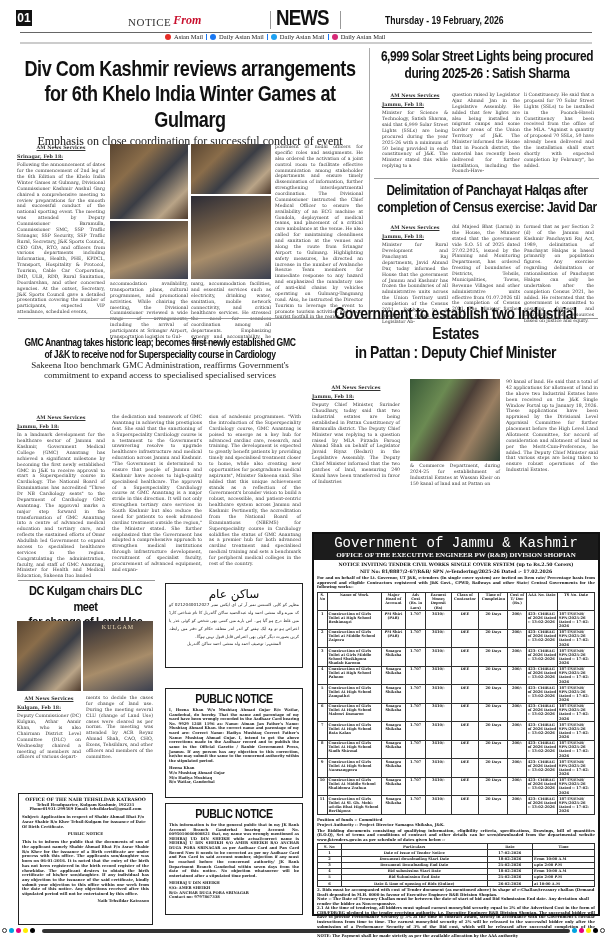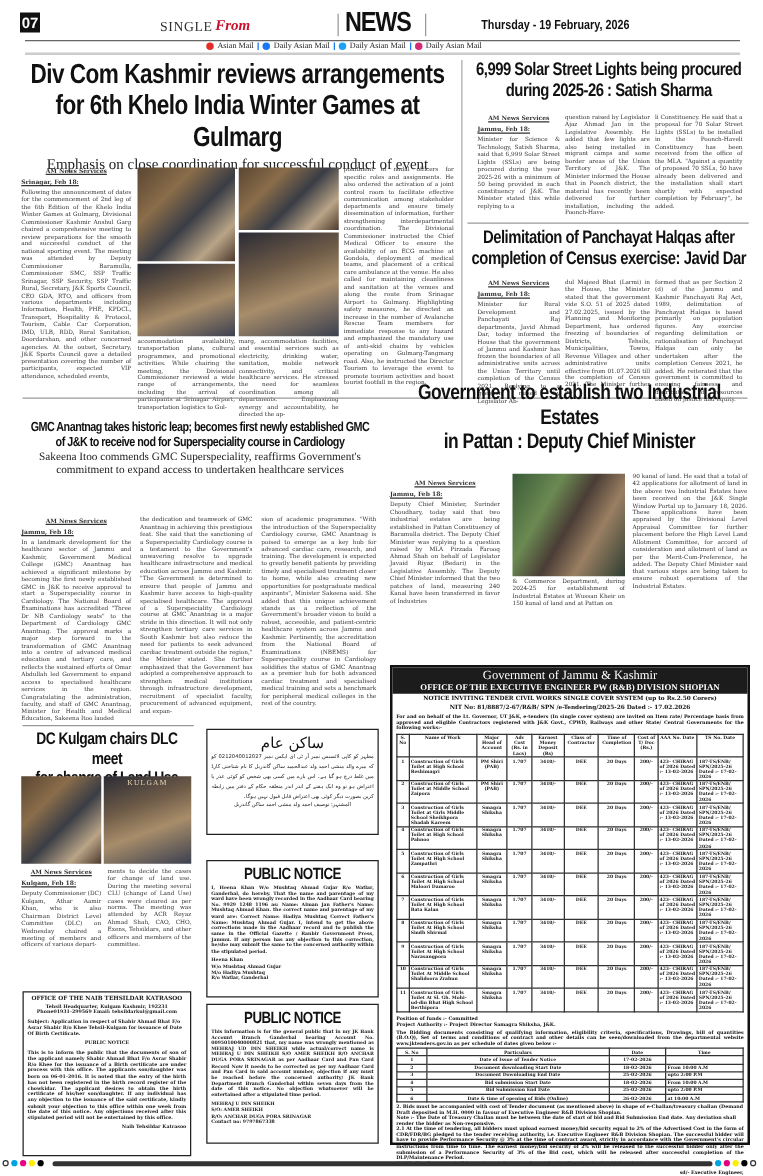--- a/index.html
+++ b/index.html
@@ -17,23 +17,23 @@
 .rule{background:#999;height:1px}
 .box{border:1.5px solid #222}
 table{border-collapse:collapse;width:100%}
 td,th{border:0.6px solid #333;font-size:3.6px;line-height:1.15;padding:0.5px 1px;vertical-align:top;font-family:"DejaVu Serif",serif;font-weight:bold;color:#222}
 th{text-align:center}
 </style>
 </head>
 <body>
 
 <div class="abs" style="left:0;top:0;width:610px;height:42px">
-  <div class="abs" style="left:16px;top:10px;width:16px;height:16px;background:#111;color:#fff;font-family:'Liberation Sans',sans-serif;font-weight:bold;font-size:12px;line-height:16px;text-align:center">07</div>
+  <div class="abs" style="left:16px;top:10px;width:16px;height:16px;background:#111;color:#fff;font-family:'Liberation Sans',sans-serif;font-weight:bold;font-size:12px;line-height:16px;text-align:center">01</div>
   <div class="abs" style="left:128px;top:10px;height:18px;display:flex;align-items:flex-end;gap:2px">
-    <span style="font-family:'Liberation Serif',serif;font-size:11px;color:#333;letter-spacing:0.5px">SINGLE</span>
+    <span style="font-family:'Liberation Serif',serif;font-size:11px;color:#333;letter-spacing:0.5px">NOTICE</span>
     <span style="font-family:'Liberation Serif',serif;font-weight:bold;font-style:italic;font-size:12px;color:#c8102e">From</span>
   </div>
   <div class="abs" style="left:270px;top:11px;width:1px;height:18px;background:#999"></div>
   <div class="abs" style="left:276px;top:5px;width:62px;font-family:'Liberation Sans',sans-serif;font-weight:bold;font-size:22px;letter-spacing:-1px;transform:scaleX(0.85);transform-origin:left;color:#111">NEWS</div>
   <div class="abs" style="left:340px;top:11px;width:1px;height:18px;background:#999"></div>
   <div class="abs" style="left:385px;top:14px;font-family:'Liberation Sans',sans-serif;font-weight:bold;font-size:10.5px;transform:scaleX(0.82);transform-origin:left;color:#111;white-space:nowrap">Thursday - 19  February, 2026</div>
   <div class="abs" style="left:20px;top:32px;width:572px;height:1px;background:#666"></div>
   <div class="abs" style="left:165px;top:33px;display:flex;gap:3px;align-items:center;font-family:'Liberation Serif',serif;font-size:6.5px;color:#222">
     <span style="display:inline-block;width:6px;height:6px;border-radius:50%;background:#e52d27"></span>
     <span>Asian Mail</span>
@@ -43,21 +43,21 @@
     <span style="width:1px;height:6px;background:#1877f2"></span>
     <span style="display:inline-block;width:6px;height:6px;border-radius:50%;background:#1da1f2"></span>
     <span>Daily Asian Mail</span>
     <span style="width:1px;height:6px;background:#1877f2"></span>
     <span style="display:inline-block;width:6px;height:6px;border-radius:50%;background:#d62976"></span>
     <span>Daily Asian Mail</span>
   </div>
   <div class="abs" style="left:20px;top:42px;width:572px;height:2px;background:#ccc"></div>
 </div>
 
-<div class="abs" style="left:15px;top:46px;width:350px;height:268px">
+<div class="abs" style="left:15px;top:56px;width:350px;height:268px">
   <div class="hdl" style="font-size:22px;width:420px;margin-left:-35px">Div Com Kashmir reviews arrangements</div>
   <div class="hdl" style="font-size:22px;width:420px;margin-left:-35px">for 6th Khelo India Winter Games at Gulmarg</div>
   <div class="deck" style="font-size:12px;margin-top:2px">Emphasis on close coordination for successful conduct of event</div>
   <div class="abs col" style="left:2px;top:88px;width:88px">
     <div class="by">AM News Services</div>
     <div class="dl">Srinagar, Feb 18:</div>
     <p>Following the announcement of dates for the commencement of 2nd leg of the 6th Edition of the Khelo India Winter Games at Gulmarg, Divisional Commissioner Kashmir Anshul Garg chaired a comprehensive meeting to review preparations for the smooth and successful conduct of the national sporting event. The meeting was attended by Deputy Commissioner Baramulla, Commissioner SMC, SSP Traffic Srinagar, SSP Security, SSP Traffic Rural, Secretary, J&amp;K Sports Council, CEO GDA, RTO, and officers from various departments including Information, Health, PHE, KPDCL, Transport, Hospitality &amp; Protocol, Tourism, Cable Car Corporation, IMD, ULB, RDD, Rural Sanitation, Doordarshan, and other concerned agencies. At the outset, Secretary, J&amp;K Sports Council gave a detailed presentation covering the number of participants, expected VIP attendance, scheduled events,</p>
   </div>
   <div class="abs photo" style="left:95px;top:88px;width:78px;height:75px"></div>
   <div class="abs photo2" style="left:95px;top:165px;width:78px;height:58px"></div>
@@ -107,22 +107,22 @@
   <div class="abs col" style="left:150px;top:42px;width:70px">
     <p>formed that as per Section 2 (d) of the Jammu and Kashmir Panchayati Raj Act, 1989, delimitation of Panchayat Halqas is based primarily on population figures. Any exercise regarding delimitation or rationalisation of Panchayat Halqas can only be undertaken after the completion Census 2021, he added. He reiterated that the government is committed to ensuring fairness and distribution of resources based on justice and equity.</p>
   </div>
 </div>
 
 <div class="abs rule" style="left:18px;top:318px;width:580px"></div>
 
 <div class="abs" style="left:15px;top:336px;width:290px;height:255px">
   <div class="hdl" style="font-size:10.5px;width:350px;margin-left:-30px">GMC Anantnag takes historic leap; becomes first newly established GMC</div>
   <div class="hdl" style="font-size:10.5px;width:350px;margin-left:-30px">of J&amp;K to receive nod for Superspeciality course in Cardiology</div>
-  <div class="deck" style="font-size:9px">Sakeena Itoo commends GMC Superspeciality, reaffirms Government's</div>
-  <div class="deck" style="font-size:9px">commitment to expand access to undertaken healthcare services</div>
+  <div class="deck" style="font-size:9px">Sakeena Itoo benchmark GMC Administration, reaffirms Government's</div>
+  <div class="deck" style="font-size:9px">commitment to expand access to specialised specialised services</div>
   <div class="abs col" style="left:2px;top:78px;width:88px">
     <div class="by">AM News Services</div>
     <div class="dl">Jammu, Feb 18:</div>
     <p>In a landmark development for the healthcare sector of Jammu and Kashmir, Government Medical College (GMC) Anantnag has achieved a significant milestone by becoming the first newly established GMC in J&amp;K to receive approval to start a Superspeciality course in Cardiology. The National Board of Examinations has accredited "Three Dr NB Cardiology seats" to the Department of Cardiology GMC Anantnag. The approval marks a major step forward in the transformation of GMC Anantnag into a centre of advanced medical education and tertiary care, and reflects the sustained efforts of Omar Abdullah led Government to expand access to specialised healthcare services in the region. Congratulating the administration, faculty, and staff of GMC Anantnag, Minister for Health and Medical Education, Sakeena Itoo lauded</p>
   </div>
   <div class="abs col" style="left:97px;top:78px;width:90px">
     <p>the dedication and teamwork of GMC Anantnag in achieving this prestigious feat. She said that the sanctioning of a Superspeciality Cardiology course is a testament to the Government's unwavering resolve to upgrade healthcare infrastructure and medical education across Jammu and Kashmir. "The Government is determined to ensure that people of Jammu and Kashmir have access to high-quality specialised healthcare. The approval of a Superspeciality Cardiology course at GMC Anantnag is a major stride in this direction. It will not only strengthen tertiary care services in South Kashmir but also reduce the need for patients to seek advanced cardiac treatment outside the region," the Minister stated. She further emphasized that the Government has adopted a comprehensive approach to strengthen medical institutions through infrastructure development, recruitment of specialist faculty, procurement of advanced equipment, and expan-</p>
   </div>
   <div class="abs col" style="left:194px;top:78px;width:92px">
     <p>sion of academic programmes. "With the introduction of the Superspeciality Cardiology course, GMC Anantnag is poised to emerge as a key hub for advanced cardiac care, research, and training. The development is expected to greatly benefit patients by providing timely and specialised treatment closer to home, while also creating new opportunities for postgraduate medical aspirants", Minister Sakeena said. She added that this unique achievement stands as a reflection of the Government's broader vision to build a robust, accessible, and patient-centric healthcare system across Jammu and Kashmir. Pertinently, the accreditation from the National Board of Examinations (NBEMS) for Superspeciality course in Cardiology solidifies the status of GMC Anantnag as a premier hub for both advanced cardiac treatment and specialised medical training and sets a benchmark for peripheral medical colleges in the rest of the country.</p>
@@ -198,21 +198,21 @@
   <div style="font-size:3.7px;line-height:1.25;font-weight:bold;color:#222;margin-top:3px">
     <div>MEHRAJ U DIN SHEIKH</div>
     <div>S/O: AMER SHEIKH</div>
     <div>R/O: ANCHAR DUGA PORA SRINAGAR</div>
     <div>Contact no: 9797867338</div>
   </div>
 </div>
 
 <div class="abs" style="left:312px;top:532px;width:288px;height:384px;border:2px solid #111">
   <div style="background:#1c1c1c;color:#fff;text-align:center;padding:1px 0">
-    <div style="font-family:Liberation Serif, serif;font-size:10px">Government of Jammu &amp; Kashmir</div>
+    <div style="font-family:Liberation Mono, monospace;font-size:14px">Government of Jammu &amp; Kashmir</div>
     <div style="font-family:'Liberation Serif',serif;font-size:7px;font-weight:bold;white-space:nowrap">OFFICE OF THE EXECUTIVE ENGINEER PW (R&amp;B) DIVISION SHOPIAN</div>
   </div>
   <div style="padding:2px 3px">
     <div style="font-size:4.6px;font-weight:bold;text-align:center">NOTICE INVITING TENDER CIVIL WORKS SINGLE COVER SYSTEM (up to Rs.2.50 Corers)</div>
     <div style="font-size:4.6px;font-weight:bold;text-align:center;margin:2px 0">NIT No: 81/8887/2-67/R&amp;B/ SPN /e-Tendering/2025-26  Dated :- 17.02.2026</div>
     <div style="font-size:3.8px;font-weight:bold;text-align:justify;line-height:1.2;margin-bottom:2px">For and on behalf of the Lt. Governor, UT J&amp;K, e-tenders (In single cover system) are invited on Item rate/ Percentage basis from approved and eligible Contractors registered with J&amp;K Govt., CPWD, Railways and other State/ Central Governments for the following works:-</div>
     <table>
       <thead>
           <tr id="works-head">
             <th>S. No</th>

